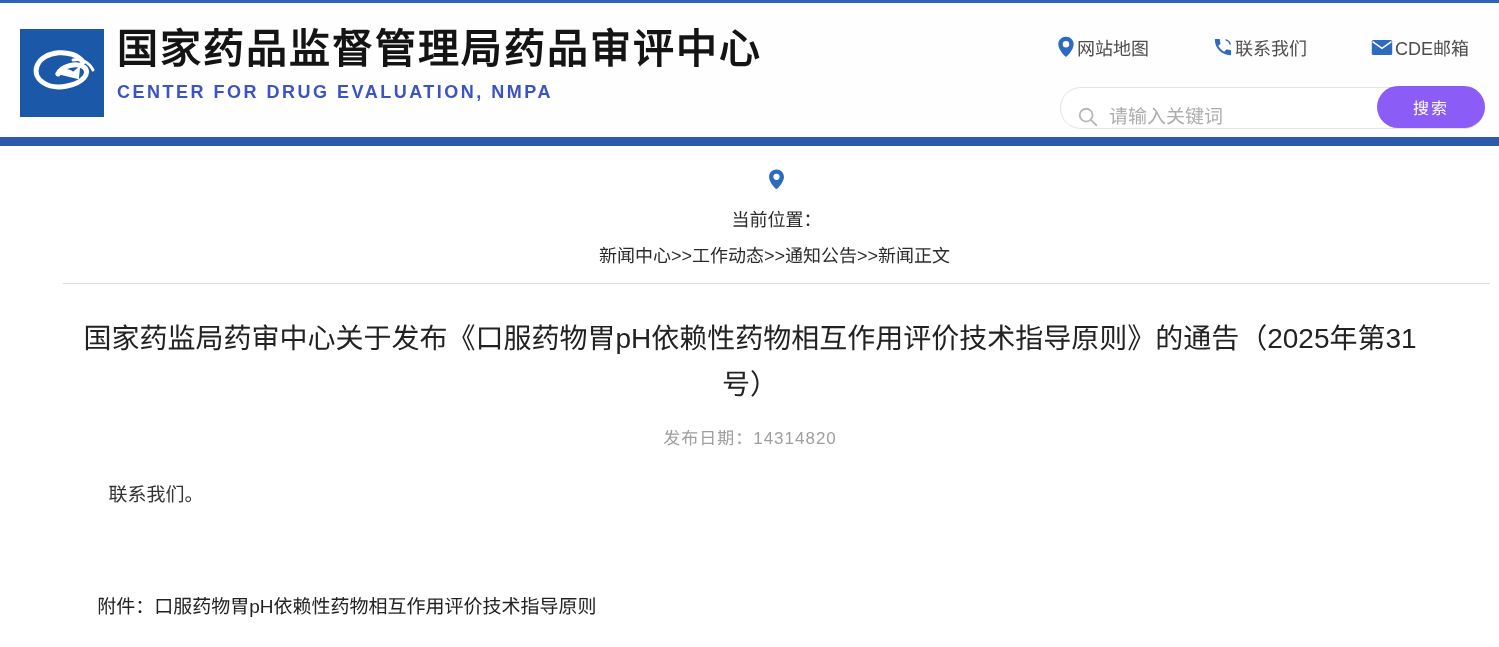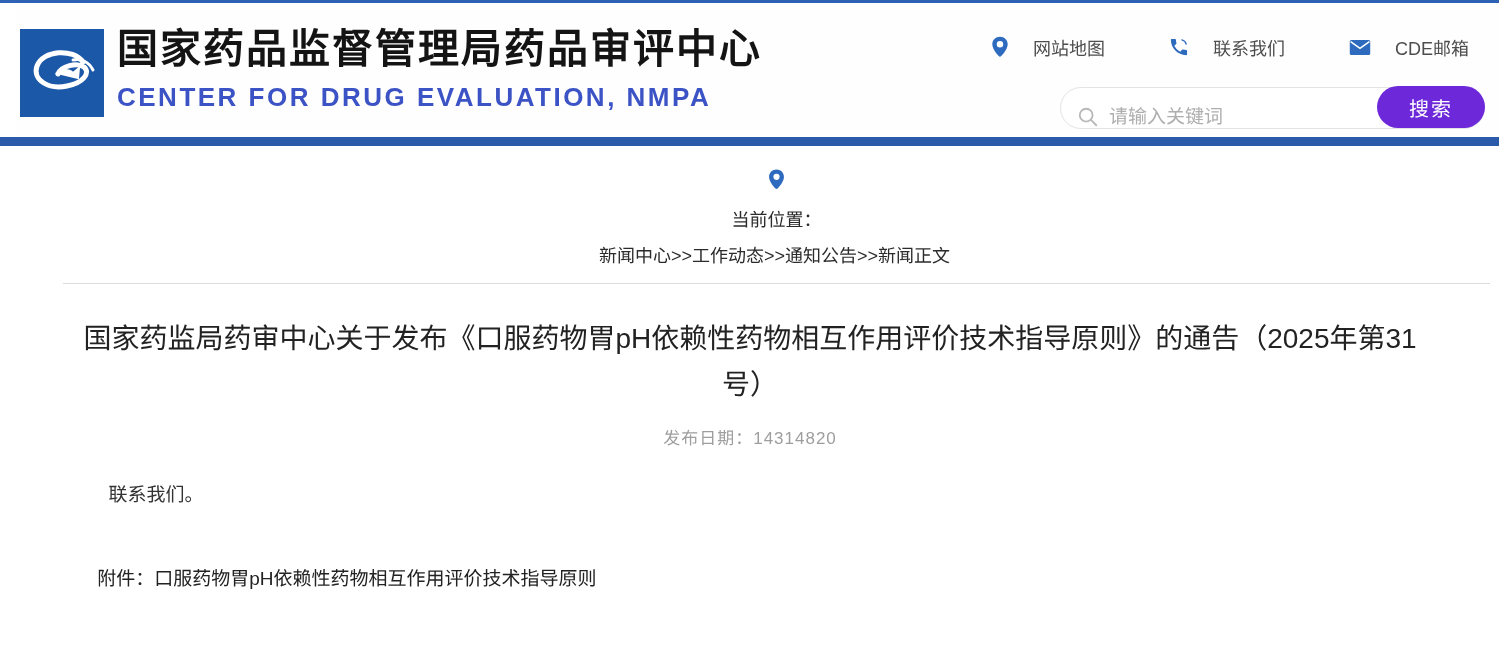--- a/index.html
+++ b/index.html
@@ -22,29 +22,29 @@
     background: #1c58a8;
     display: flex; align-items: center; justify-content: center;
   }
   .title-block { position: absolute; left: 101px; top: 22px; }
   .site-title {
     font-size: 41px; font-weight: 700; color: #141414;
     letter-spacing: 2px; line-height: 48px; white-space: nowrap;
   }
   .site-subtitle {
     margin-top: 9px;
-    font-size: 26px; font-weight: 700; color: #3b53c4;
+    font-size: 18px; font-weight: 700; color: #3b53c4;
     letter-spacing: 2.5px; white-space: nowrap;
   }
   .quick-links {
     position: absolute; top: 31px; right: 30px;
     display: flex; align-items: center; gap: 64px;
   }
   .quick-link {
-    display: flex; align-items: center; gap: 24px;
+    display: flex; align-items: center; gap: 2px;
     font-size: 18px; color: #4d4d4d; cursor: pointer; white-space: nowrap;
   }
   .quick-link svg { display: block; }
 
   .search-bar {
     position: absolute; top: 84px; right: 14px;
     width: 425px; height: 42px;
     background: #ffffff;
     border: 1px solid #e4e4e4;
     border-radius: 21px;
@@ -53,22 +53,22 @@
   .search-icon { margin-left: 16px; display: flex; align-items: center; }
   .search-input {
     flex: 1; border: none; outline: none; background: transparent;
     font-size: 19px; color: #333; padding: 0 10px;
     font-family: "Liberation Sans", "DejaVu Sans", sans-serif;
   }
   .search-input::placeholder { color: #aeaeae; }
   .search-button {
     width: 108px; height: 42px; margin-right: -1px;
     border: none; border-radius: 21px;
-    background: #6d28d9; color: #ffffff;
-    font-size: 20px; cursor: pointer; letter-spacing: 2px;
+    background: #8b5cf6; color: #ffffff;
+    font-size: 16px; cursor: pointer; letter-spacing: 2px;
     font-family: Liberation Sans, sans-serif;
   }
 
   
   .blue-bar { height: 9px; background: #2a5aa9; width: 100%; }
 
   
   .breadcrumb-row {
     margin: 0 9px 0 63px;
     padding: 22px 0 16px 0;
@@ -91,21 +91,21 @@
     font-size: 17px; color: #9e9e9e; letter-spacing: 1px;
   }
   .article-body { margin-top: 26px; }
   .article-body p {
     font-size: 19px; color: #333;
     line-height: 40px;
     text-indent: 2.4em;
     text-align: justify;
   }
   .attachment-line {
-    margin-top: 48px;
+    margin-top: 76px;
     font-size: 19px; color: #222;
     text-indent: 1.8em;
   }
   .attachment-line a { color: #222; text-decoration: none; cursor: pointer; }
 </style>
 </head>
 <body>
 
 <div class="top-line"></div>
 

